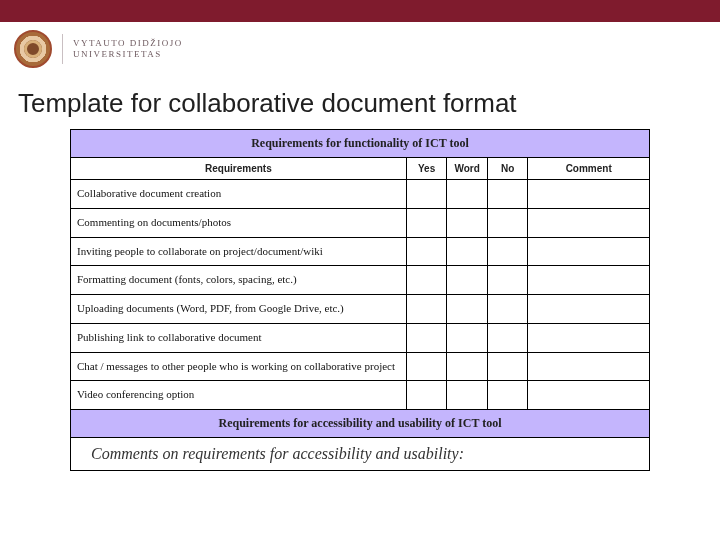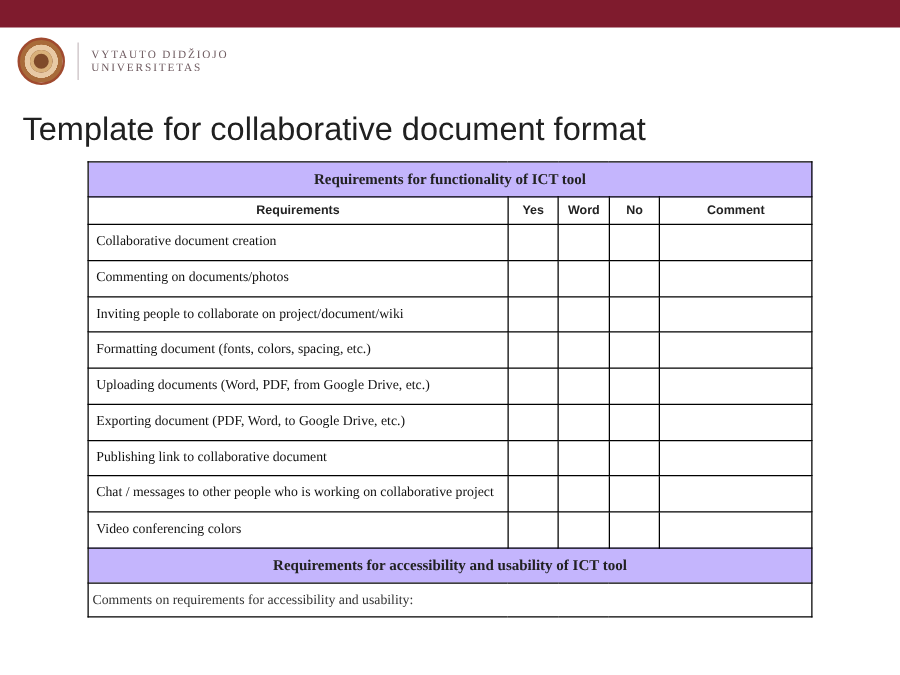--- a/index.html
+++ b/index.html
@@ -85,24 +85,25 @@
   .yes-col, .maybe-col, .no-col { width: 7%; text-align:center;}
   .comment-col { width: 21%; }
   .row-req {
     font-family: Georgia, 'Times New Roman', serif;
     font-size: 11px;
     color: #111;
     line-height: 1.25;
     padding: 7px 6px;
   }
   .italic-note {
+    font-style: italic;
     font-family: Georgia, 'Times New Roman', serif;
-    font-size: 11px;
+    font-size: 16px;
     color: #333;
-    padding: 7px 3px;
+    padding: 7px 20px;
   }
 </style>
 </head>
 <body>
 
 <div class="topbar"></div>
 
 <div class="header">
   <div class="logo">
     <div class="logo-inner"></div>
@@ -158,42 +159,35 @@
           <td></td>
         </tr>
   <tr>
           <td class="row-req">Uploading documents (Word, PDF, from Google Drive, etc.)</td>
           <td></td>
           <td></td>
           <td></td>
           <td></td>
         </tr>
   <tr>
-          <td class="row-req">Exporting document (PDF, Word, to Google Drive, etc.)</td>
-          <td></td>
-          <td></td>
-          <td></td>
-          <td></td>
-        </tr>
-  <tr>
           <td class="row-req">Publishing link to collaborative document</td>
           <td></td>
           <td></td>
           <td></td>
           <td></td>
         </tr>
   <tr>
           <td class="row-req">Chat / messages to other people who is working on collaborative project</td>
           <td></td>
           <td></td>
           <td></td>
           <td></td>
         </tr>
   <tr>
-          <td class="row-req">Video conferencing colors</td>
+          <td class="row-req">Video conferencing option</td>
           <td></td>
           <td></td>
           <td></td>
           <td></td>
         </tr>
   <tr>
     <td colspan="5" class="sec-head">Requirements for accessibility and usability of ICT tool</td>
   </tr>
   <tr>
     <td colspan="5" class="italic-note">Comments on requirements for accessibility and usability:</td>

